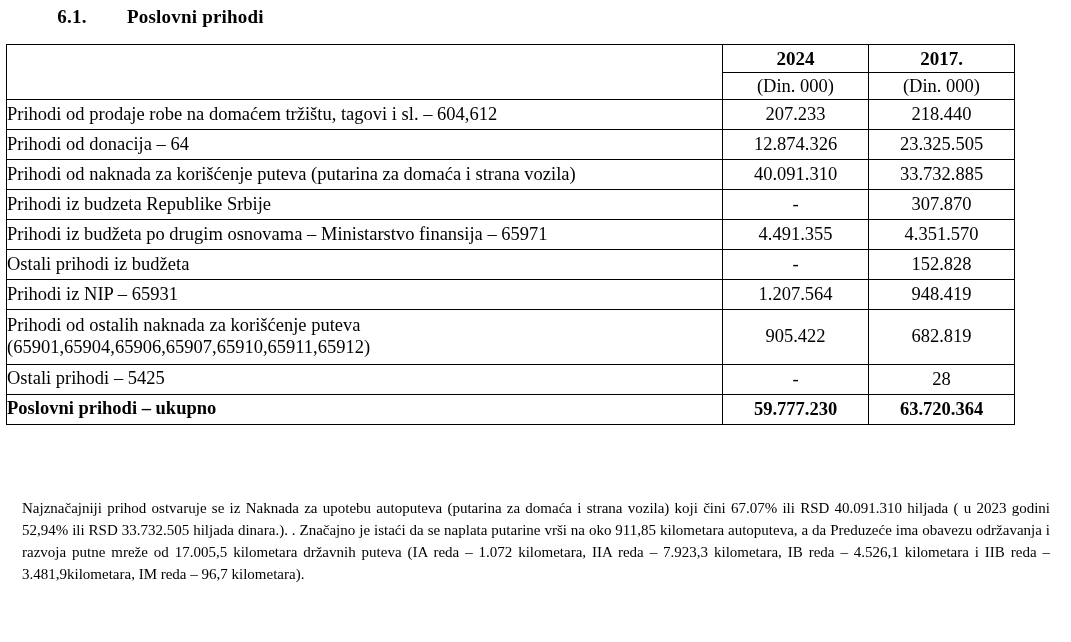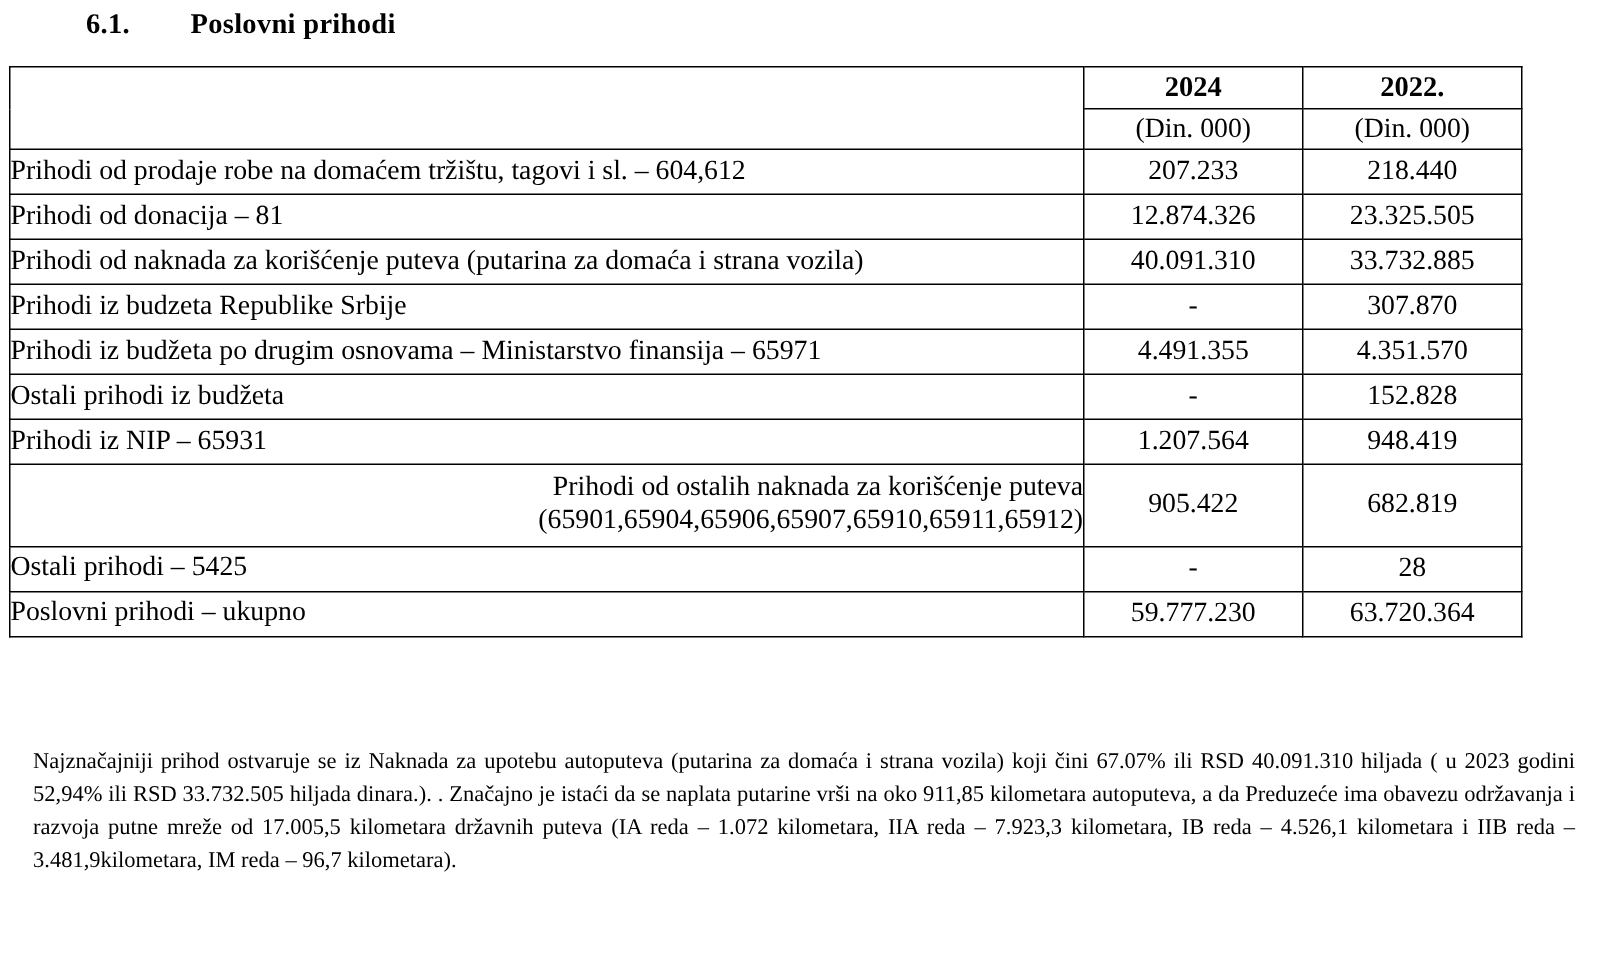--- a/index.html
+++ b/index.html
@@ -56,21 +56,20 @@
   .lbl {
     padding: 2px 4px 3px 6px;
     text-align: left;
     line-height: 1.18;
     white-space: nowrap;
   }
   .lbl.two-line {
     white-space: normal;
     padding-top: 5px;
     padding-bottom: 5px;
-    text-align: right;
   }
   .lbl.two-line .l2 { display: block; }
   .num {
     padding: 2px 9px 3px 4px;
     text-align: center;
     white-space: nowrap;
   }
   .hdr-year {
     text-align: center;
     font-weight: bold;
@@ -81,21 +80,21 @@
   .hdr-unit {
     text-align: center;
     font-size: 18.5px;
     padding: 2px 0 3px 0;
     height: 26px;
   }
   .hdr-blank {
     background: #ffffff;
   }
   .total td {
-    font-weight: normal;
+    font-weight: bold;
   }
   .row-h { height: 30px; }
   .row-h-tall { height: 54px; }
 
   
   .para {
     position: absolute;
     left: 22px;
     top: 497px;
     width: 1028px;
@@ -116,37 +115,37 @@
   <table class="fin">
     <colgroup>
       <col class="c-label">
       <col class="c-y1">
       <col class="c-y2">
     </colgroup>
     <thead>
       <tr>
         <td class="hdr-blank" rowspan="2"></td>
         <td class="hdr-year">2024</td>
-        <td class="hdr-year">2022.</td>
+        <td class="hdr-year">2017.</td>
       </tr>
       <tr>
         <td class="hdr-unit">(Din. 000)</td>
         <td class="hdr-unit">(Din. 000)</td>
       </tr>
     </thead>
     <tbody>
 
       <tr class="row-h">
         <td class="lbl">Prihodi od prodaje robe na domaćem tržištu, tagovi i sl. – 604,612</td>
         <td class="num">207.233</td>
         <td class="num">218.440</td>
       </tr>
 
       <tr class="row-h">
-        <td class="lbl">Prihodi od donacija – 81</td>
+        <td class="lbl">Prihodi od donacija – 64</td>
         <td class="num">12.874.326</td>
         <td class="num">23.325.505</td>
       </tr>
 
       <tr class="row-h">
         <td class="lbl">Prihodi od naknada za korišćenje puteva (putarina za domaća i strana vozila)</td>
         <td class="num">40.091.310</td>
         <td class="num">33.732.885</td>
       </tr>
 

